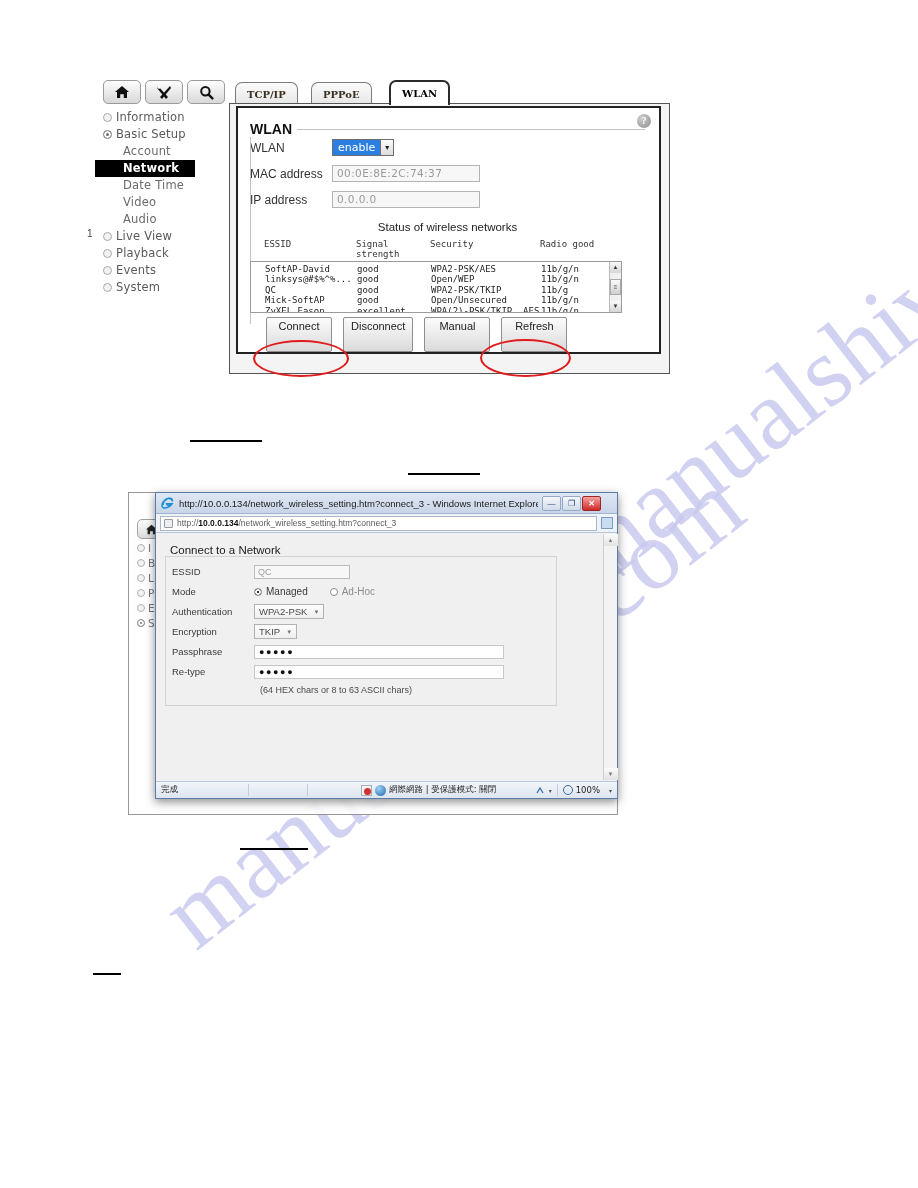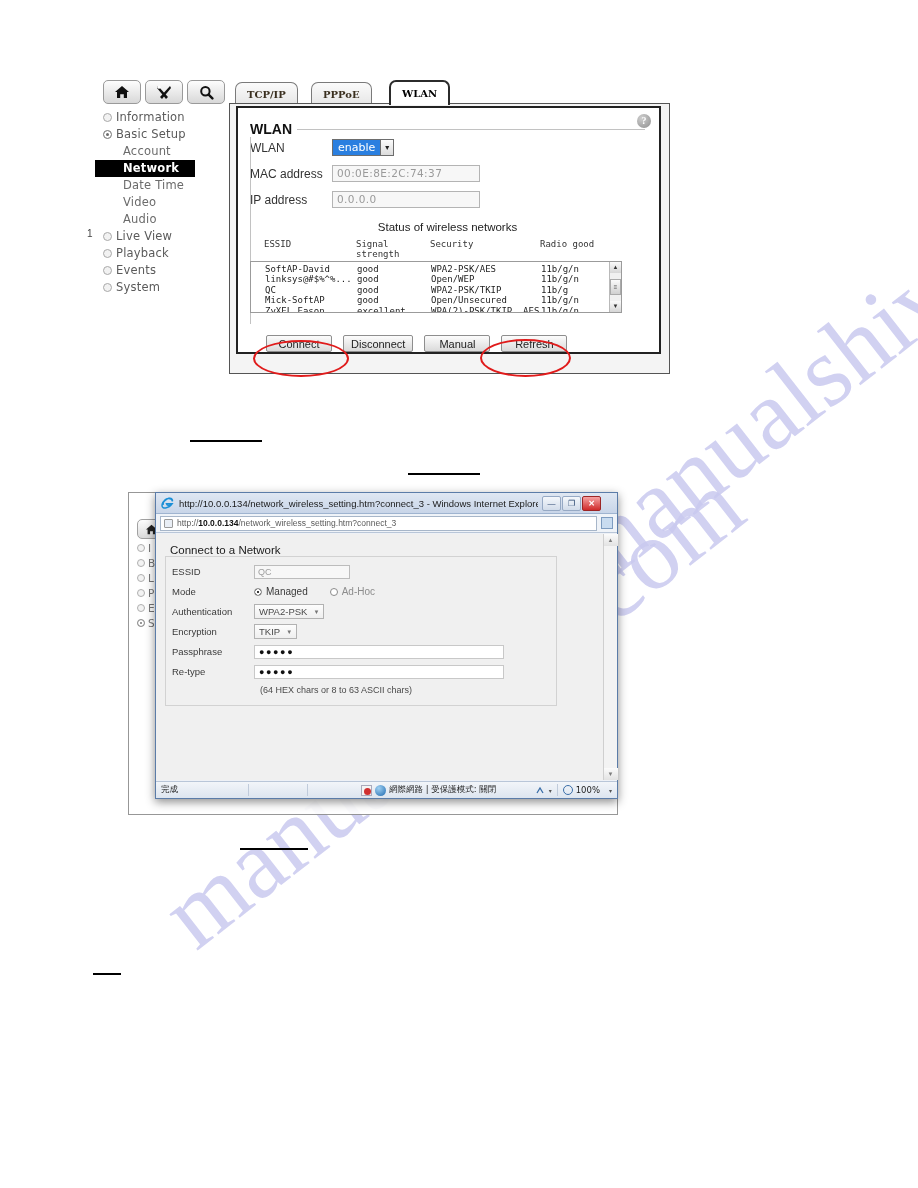--- a/index.html
+++ b/index.html
@@ -138,21 +138,21 @@
   .vscroll {
     position:absolute; right:0; top:0; width:12px; height:100%;
     background:#f0f0f0; border-left:1px solid #b9b9b9;
     display:flex; flex-direction:column; justify-content:space-between; align-items:center;
   }
   .vs-btn { width:12px; height:11px; background:linear-gradient(#fafafa,#d6d6d6); font-size:6px; text-align:center; line-height:11px; color:#333; }
   .vs-thumb { width:11px; height:16px; background:linear-gradient(#fbfbfb,#d0d0d0); border:1px solid #aaa; font-size:6px; text-align:center; color:#555; line-height:14px; }
 
   .btnrow { position:absolute; left:16px; bottom:-4px; display:flex; gap:11px; }
   .gbtn {
-    min-width:66px; height:17px; border:1px solid #8e8e8e; border-radius:2px;
+    min-width:66px; height:35px; border:1px solid #8e8e8e; border-radius:2px;
     background:linear-gradient(#fcfcfc,#dadada);
     font-size:11px; color:#222; text-align:center; line-height:17px;
     font-family:"Liberation Sans",sans-serif; padding:0 7px;
   }
   .ellipse {
     position:absolute; border:2.2px solid #e01b1b; border-radius:50%;
     pointer-events:none; z-index:20;
   }
 
   

